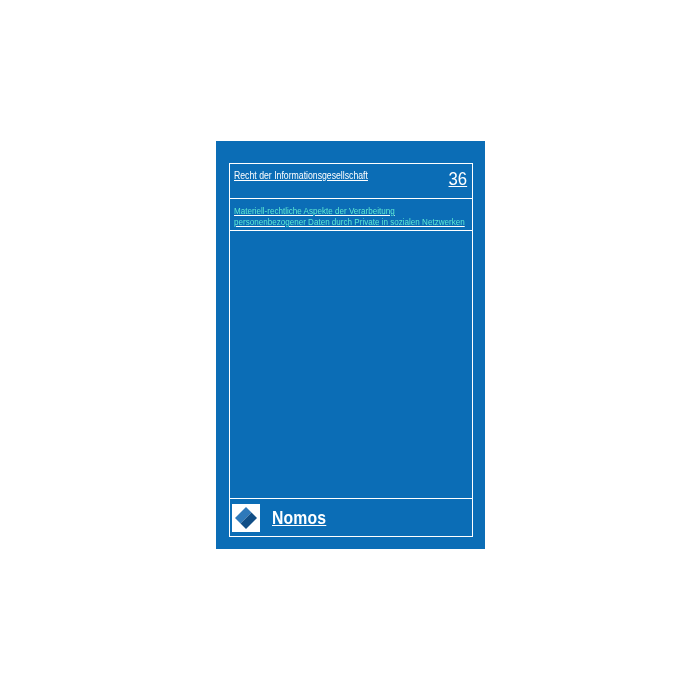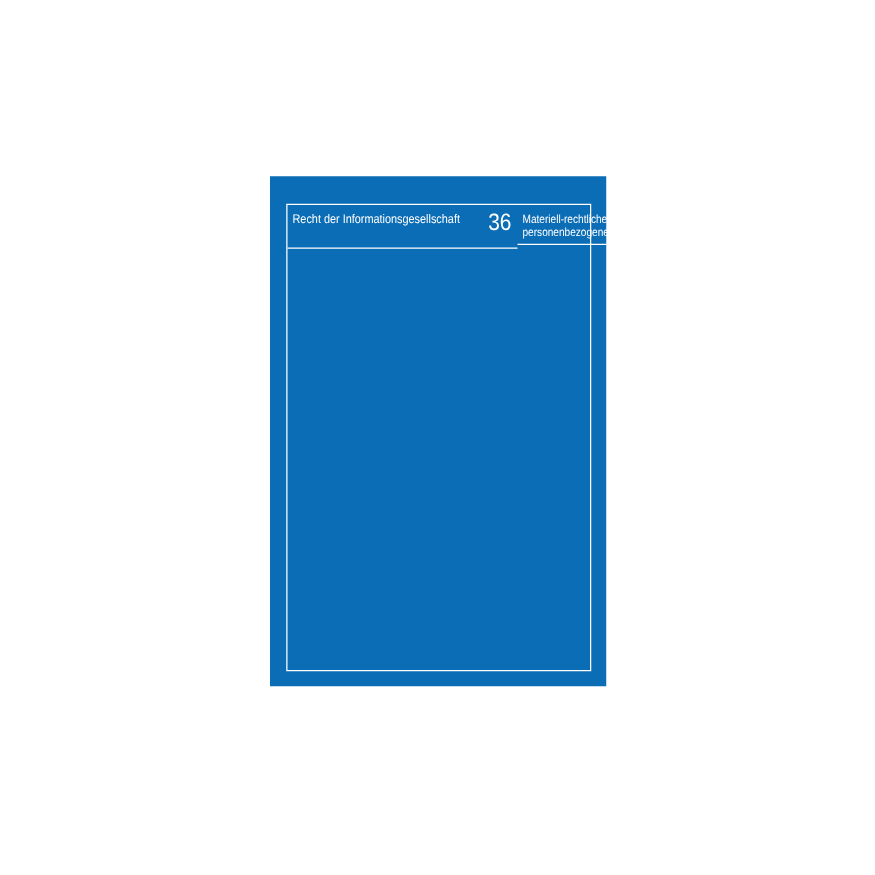--- a/index.html
+++ b/index.html
@@ -7,21 +7,21 @@
     width:700px;height:700px;background:#ffffff;position:relative;overflow:hidden;
     font-family:"Liberation Sans", sans-serif;
   }
   .cover{
     position:absolute;left:216px;top:141px;width:269px;height:408px;
     background:#0b6db6;color:#ffffff;
   }
   .frame{
     position:absolute;left:13px;top:22px;right:12px;bottom:12px;
     border:1px solid #ffffff;box-sizing:border-box;
-    display:flex;flex-direction:row;
+    display:flex;flex-direction:column;text-decoration:underline;
   }
   .sec{border-bottom:1px solid #ffffff;box-sizing:border-box;}
   .sec-header{
     height:35px;display:flex;justify-content:space-between;align-items:flex-start;
     padding:6px 5px 0 4px;
   }
   .series{
     font-size:10px;line-height:12px;display:inline-block;
     transform:scaleX(0.87);transform-origin:left top;white-space:nowrap;
   }
@@ -33,21 +33,21 @@
   .author{
     font-size:10px;line-height:12px;display:inline-block;
     transform:scaleX(0.87);transform-origin:left top;white-space:nowrap;
   }
   .sec-title{height:54px;padding:3px 0 0 3px;}
   .title{
     font-size:20px;line-height:22px;font-weight:700;display:inline-block;
     transform:scaleX(0.80);transform-origin:left top;white-space:nowrap;
     letter-spacing:0.2px;
   }
-  .sec-subtitle{height:32px;padding:6px 0 0 4px;color:#ffffff;}
+  .sec-subtitle{height:32px;padding:6px 0 0 4px;color:#5eead4;}
   .subtitle-line{
     font-size:9.5px;line-height:11px;display:block;
     transform:scaleX(0.85);transform-origin:left top;white-space:nowrap;
   }
   .sec-spacer{flex:1;}
   .sec-logo{
     height:37px;border-bottom:none;display:flex;align-items:center;
     padding-left:2px;
   }
   .logo-box{width:28px;height:28px;display:block;flex:0 0 auto;}
@@ -71,16 +71,24 @@
 
 
 
       <div class="sec sec-subtitle">
         <span class="subtitle-line">Materiell-rechtliche Aspekte der Verarbeitung</span>
         <span class="subtitle-line">personenbezogener Daten durch Private in sozialen Netzwerken</span>
       </div>
 
       <div class="sec sec-spacer"></div>
 
+      <div class="sec sec-logo">
+        <svg class="logo-box" viewBox="0 0 28 28" aria-hidden="true">
+          <rect x="0" y="0" width="28" height="28" fill="#ffffff"></rect>
+          <polygon points="14,3 19.5,8.5 8.5,19.5 3,14" fill="#2e79ba"></polygon>
+          <polygon points="19.5,8.5 25,14 14,25 8.5,19.5" fill="#114e86"></polygon>
+        </svg>
+        <span class="wordmark">Nomos</span>
+      </div>
 
     </div>
   </div>
 </div>
 
 </body></html>

